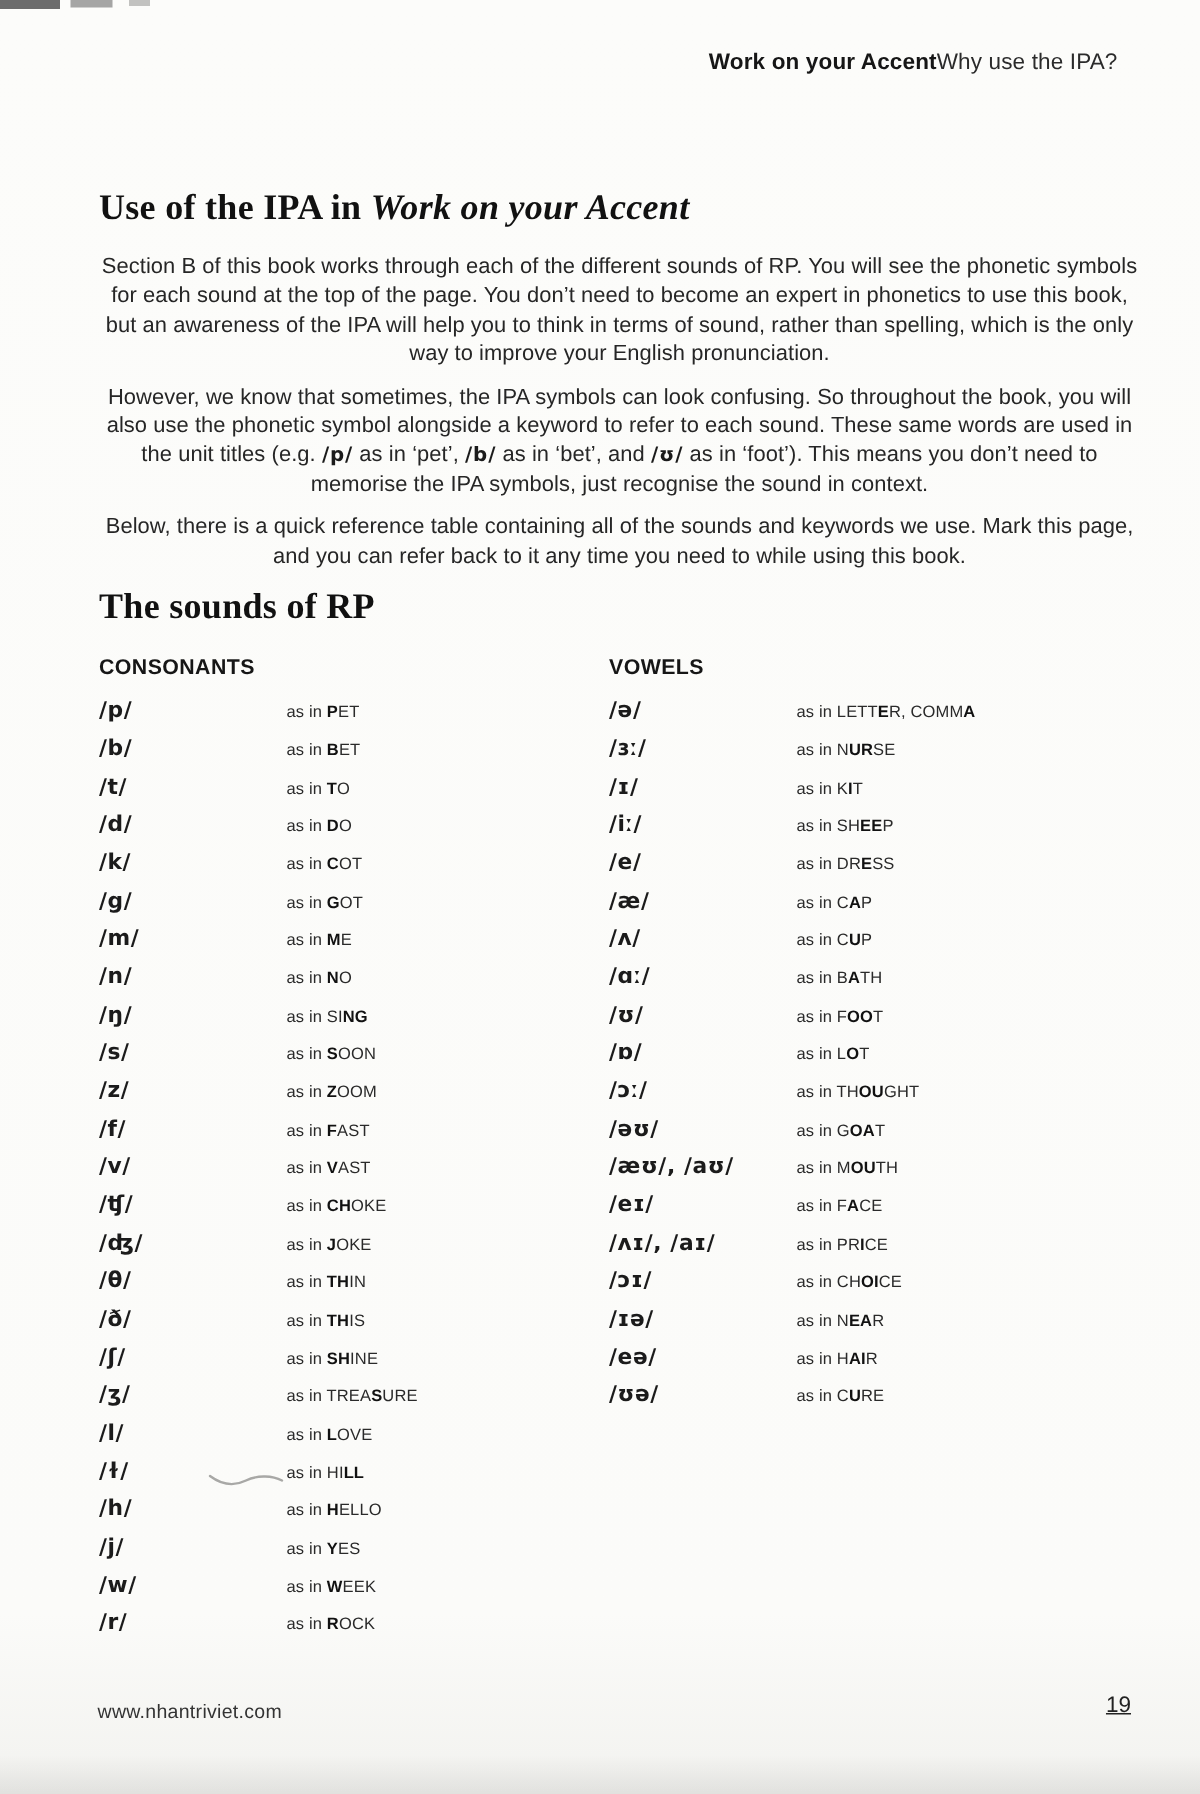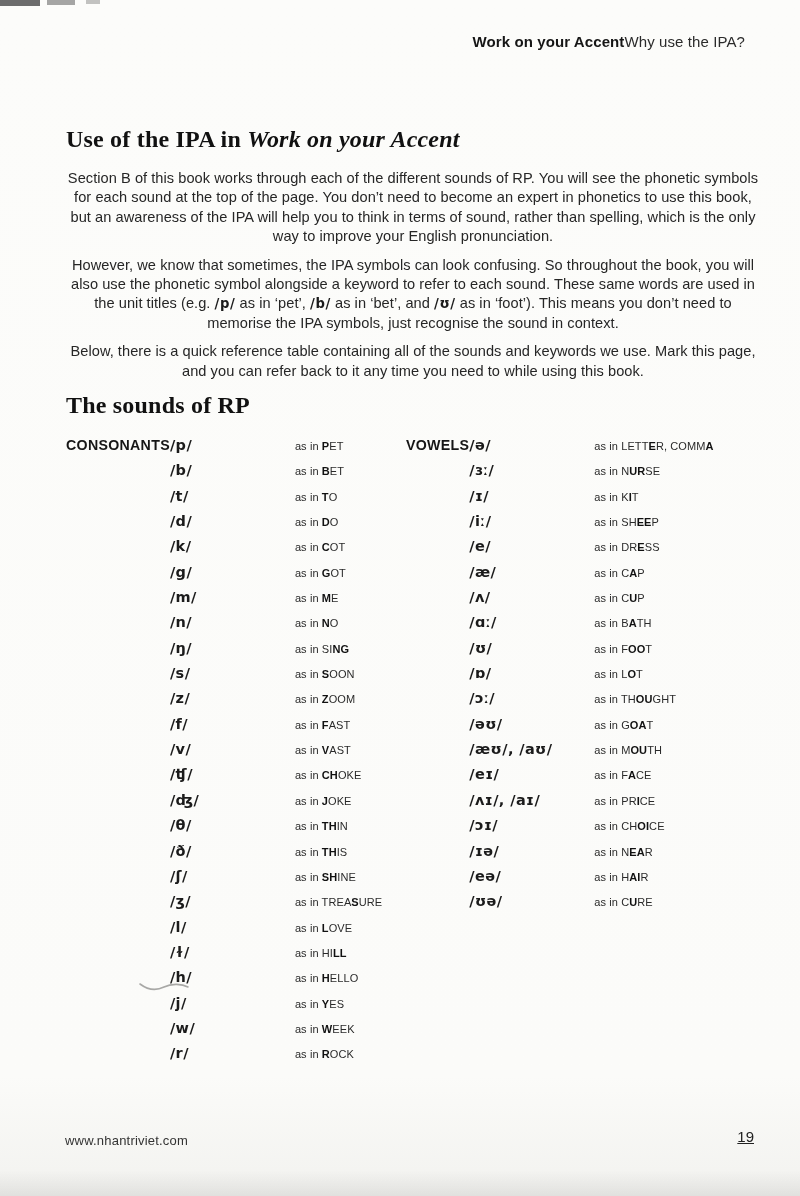--- a/index.html
+++ b/index.html
@@ -57,21 +57,21 @@
   .ipa-inline{
     font-family:"DejaVu Sans",sans-serif;
     font-weight:bold;font-size:13.2px;letter-spacing:.6px;
     color:#1b1b1b;
   }
 
   .sounds-table{
     position:absolute;left:66px;top:437px;right:45px;
     display:flex;
   }
-  .sound-col{display:flex;flex-direction:row;}
+  .sound-col{display:flex;flex-direction:column;}
   .sound-col.consonants{width:340px;flex:none;}
   .sound-col.vowels{flex:1;}
   .col-header{
     font-size:14.2px;font-weight:bold;color:#161616;
     letter-spacing:.3px;
     height:29px;
   }
   .sound-row{
     display:flex;align-items:baseline;
     height:25.35px;

